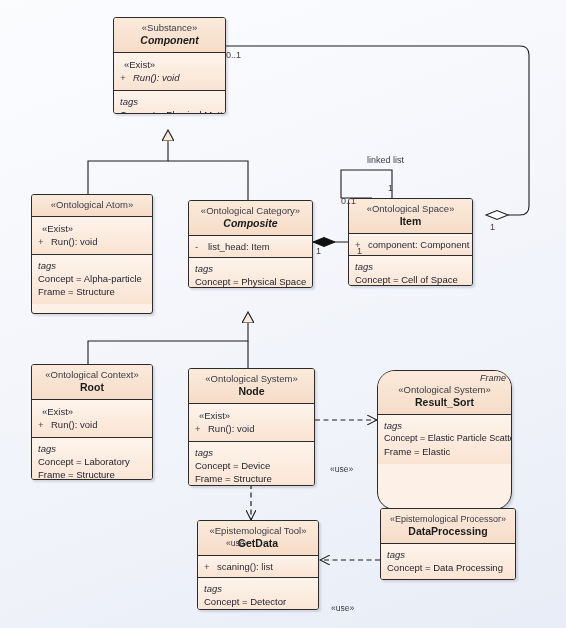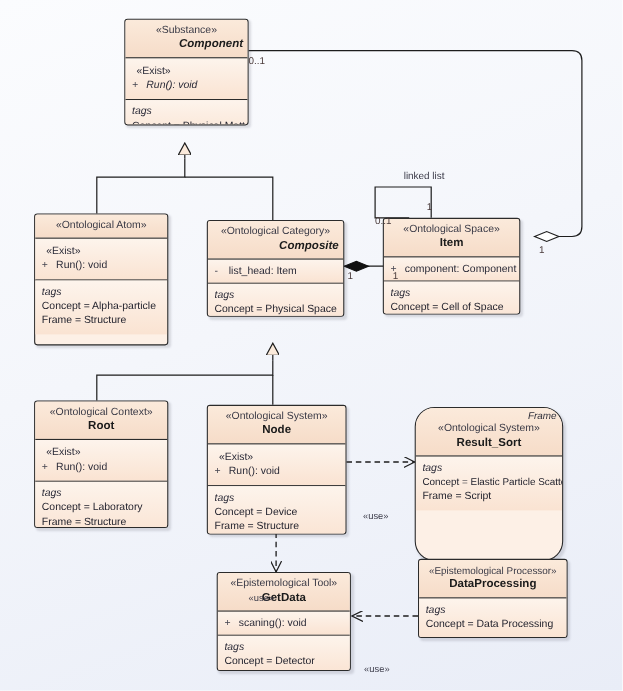--- a/index.html
+++ b/index.html
@@ -47,21 +47,21 @@
     line-height: 12px;
     white-space: nowrap;
   }
   .cname {
     font-size: 10.5px;
     font-weight: bold;
     color: #1b1b1b;
     line-height: 13px;
     white-space: nowrap;
   }
-  .cname.abstract { font-style: italic; text-align: right; }
+  .cname.abstract { font-style: italic; }
   .frame-tag {
     position: absolute;
     top: 2px;
     right: 5px;
     font-size: 9px;
     font-style: italic;
     color: #2f2f3a;
   }
 
   .uml-compartment {
@@ -270,32 +270,32 @@
 
   <div class="uml-class" style="left:377px; top:370px; width:135px; height:140px;border-radius:18px;">
     <div class="uml-head" style="padding-top:13px;">
       <div class="frame-tag">Frame</div>
       <div class="stereo">«Ontological System»</div>
       <div class="cname">Result_Sort</div>
     </div>
     <div class="uml-compartment last">
       <div class="tags-title">tags</div>
       <div class="tag-line" style="font-size:9px;">Concept = Elastic Particle Scattering</div>
-      <div class="tag-line">Frame = Script</div>
+      <div class="tag-line">Frame = Elastic</div>
     </div>
   </div>
 
   <div class="uml-class" style="left:197px; top:520px; width:122px; height:90px;">
     <div class="uml-head">
       <div class="stereo">«Epistemological Tool»</div>
       <div class="cname">GetData</div>
     </div>
     <div class="uml-compartment" style="padding-top:4px; padding-bottom:4px;">
       <div class="feature">
-        <span class="vis">+</span><span>scaning(): void</span>
+        <span class="vis">+</span><span>scaning(): list</span>
       </div>
     </div>
     <div class="uml-compartment last">
       <div class="tags-title">tags</div>
       <div class="tag-line">Concept = Detector</div>
     </div>
   </div>
 
   <div class="uml-class" style="left:380px; top:508px; width:136px; height:72px;">
     <div class="uml-head">

